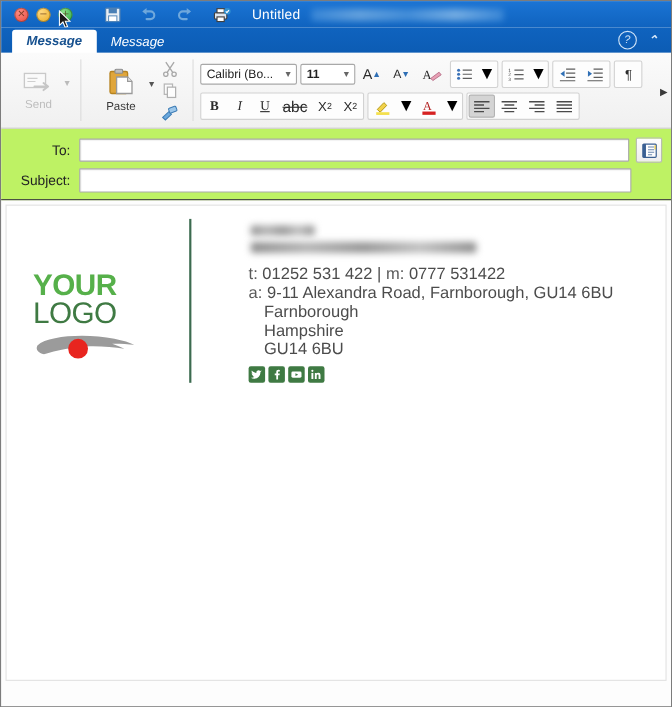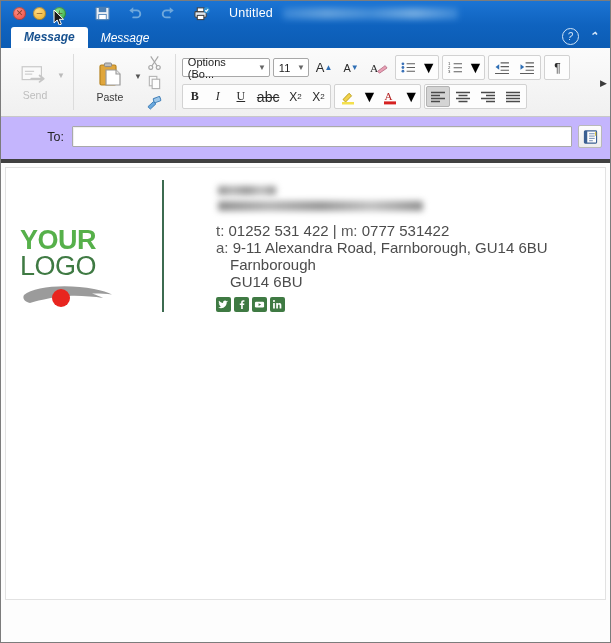--- a/index.html
+++ b/index.html
@@ -80,51 +80,51 @@
 
   .fontblock{display:flex;flex-direction:column;justify-content:center;gap:4px;padding:0 4px;}
   .frow{display:flex;align-items:center;gap:3px;}
   .combo{
     height:19px;border:1px solid #a8a8a8;background:#fff;border-radius:2px;
     display:flex;align-items:center;justify-content:space-between;
     font-size:11px;color:#222;padding:0 3px 0 5px;box-sizing:border-box;
   }
   .combo .car{color:#666;font-size:8px;margin-left:4px;}
   .combo.fname{width:88px;}
-  .combo.fsize{width:36px;}
+  .combo.fsize{width:50px;font-weight:bold;}
 
   .btn{
     min-width:22px;height:21px;border:1px solid transparent;border-radius:2px;
     display:flex;align-items:center;justify-content:center;
     font-size:12px;color:#2b2b2b;box-sizing:border-box;padding:0 3px;
   }
   .btn.on{background:#d4d4d4;border-color:#b3b3b3;}
   .cage{border:1px solid #d2d2d2;border-radius:2px;background:#fdfdfd;display:flex;align-items:center;padding:1px;gap:1px;}
   .expand{position:absolute;right:3px;top:30px;font-size:9px;color:#3a3a3a;}
 
   
-  .fields{background:#c4b5fd;padding:8px 0 6px;border-bottom:4px solid #404040;}
+  .fields{background:#bef264;padding:8px 0 6px;border-bottom:1px solid #404040;}
   .frow2{display:flex;align-items:center;margin:0 0 5px 0;padding:0 8px;}
   .flabel{width:55px;text-align:right;font-size:12.5px;color:#242424;padding-right:8px;}
   .finput{
     flex:1;height:19px;border:1px solid #a9a9a9;background:#ffffff;border-radius:1px;
     box-shadow:inset 1px 1px 1px rgba(0,0,0,.07);
   }
   .abook{
     width:22px;height:21px;margin-left:6px;border:1px solid #b9b9b9;border-radius:2px;
     background:linear-gradient(#fdfdfd,#ededed);display:flex;align-items:center;justify-content:center;
   }
   .spacer22{width:28px;}
 
   
   .bodyarea{
     background:#ffffff;height:calc(643px - 24px - 23px - 68px - 95px);
     position:relative;border:1px solid #e2e2e2;margin:4px;box-sizing:border-box;
   }
-  .sig{position:absolute;left:14px;top:12px;display:flex;gap:40px;}
+  .sig{position:absolute;left:24px;top:12px;display:flex;gap:40px;}
   .logo{width:100px;padding-top:48px;box-sizing:border-box;}
   .logo .l1{font-size:27px;font-weight:bold;color:#56b04a;line-height:.95;letter-spacing:-.5px;
      font-family:"Liberation Sans",sans-serif;}
   .logo .l2{font-size:27px;font-weight:normal;color:#3f7a43;line-height:.95;letter-spacing:-.5px;
      font-family:"Liberation Sans",sans-serif;}
   .swoosh{margin-top:2px;position:relative;height:28px;width:100px;}
 
   .vline{width:2px;background:#3c6b50;margin:0 12px 0 2px;align-self:stretch;}
   .details{padding-top:4px;}
   .blurline{border-radius:2px;filter:blur(3.2px);background:linear-gradient(90deg,#8e8e8e,#b4b4b4,#959595,#c0c0c0,#8e8e8e);}
@@ -257,21 +257,21 @@
             </svg>
         </div>
       </div>
     </div>
 
     <div class="rsep"></div>
 
     <div class="fontblock">
       <div class="frow">
         <div class="combo fname">
-          <span>Options (Bo...</span>
+          <span>Calibri (Bo...</span>
           <span class="car">▼</span>
         </div>
         <div class="combo fsize">
           <span>11</span>
           <span class="car">▼</span>
         </div>
         <div class="btn">
           <span style="font-size:13px;">A</span>
             <span style="color:#2f6fb5;font-size:8px;">▲</span>
         </div>
@@ -393,20 +393,25 @@
       <div class="finput"></div>
       <div class="abook">
         <svg width="15" height="14" viewBox="0 0 16 15">
             <rect x="1.5" y="1" width="13" height="13" rx="1" fill="#fdfdfd" stroke="#3a5f92" stroke-width="1.2"></rect>
             <rect x="1.5" y="1" width="3" height="13" fill="#3a5f92"></rect>
             <path d="M6.5 4H12.5 M6.5 6.5H12.5 M6.5 9H12.5 M6.5 11.5H10.5" stroke="#6a87ae" stroke-width="1"></path>
             <rect x="12.8" y="2.2" width="1.3" height="4" fill="#e0c447"></rect>
           </svg>
       </div>
     </div>
+    <div class="frow2" style="margin-bottom:0;">
+      <div class="flabel">Subject:</div>
+      <div class="finput" style="height:20px;"></div>
+      <div class="spacer22"></div>
+    </div>
   </div>
 
   <div class="bodyarea">
     <div class="sig">
 
       <div class="logo">
         <div class="l1">YOUR</div>
         <div class="l2">LOGO</div>
         <div class="swoosh">
           <svg width="100" height="28" viewBox="0 0 100 28">
@@ -429,20 +434,21 @@
           <span class="k">m:</span>
           <span>0777 531422</span>
         </div>
 
 
         <div class="cline">
           <span class="k">a:</span>
           <span>9-11 Alexandra Road, Farnborough, GU14 6BU</span>
         </div>
         <div class="cline indent">Farnborough</div>
+        <div class="cline indent">Hampshire</div>
         <div class="cline indent">GU14 6BU</div>
 
         <div class="social">
           <div class="sq">
             <svg width="11" height="11" viewBox="0 0 12 12">
                 <path d="M11 2.6c-.4.2-.8.3-1.2.4.4-.3.7-.7.9-1.2-.4.3-.9.5-1.4.6-.4-.4-1-.7-1.6-.7-1.2 0-2.2 1-2.2 2.2 0 .2 0 .3.1.5C3.8 4.3 2.2 3.4 1.1 2c-.2.3-.3.7-.3 1.1 0 .8.4 1.4 1 1.8-.4 0-.7-.1-1-.3 0 1.1.8 2 1.8 2.2-.2.1-.4.1-.6.1-.1 0-.3 0-.4-.1.3.9 1.1 1.5 2 1.5-.8.6-1.7.9-2.7.9H0c1 .6 2.1.9 3.3.9 4 0 6.2-3.3 6.2-6.2v-.3c.4-.3.8-.7 1.1-1.1z" fill="#ffffff"></path>
               </svg>
           </div>
           <div class="sq">
             <svg width="11" height="11" viewBox="0 0 12 12">

